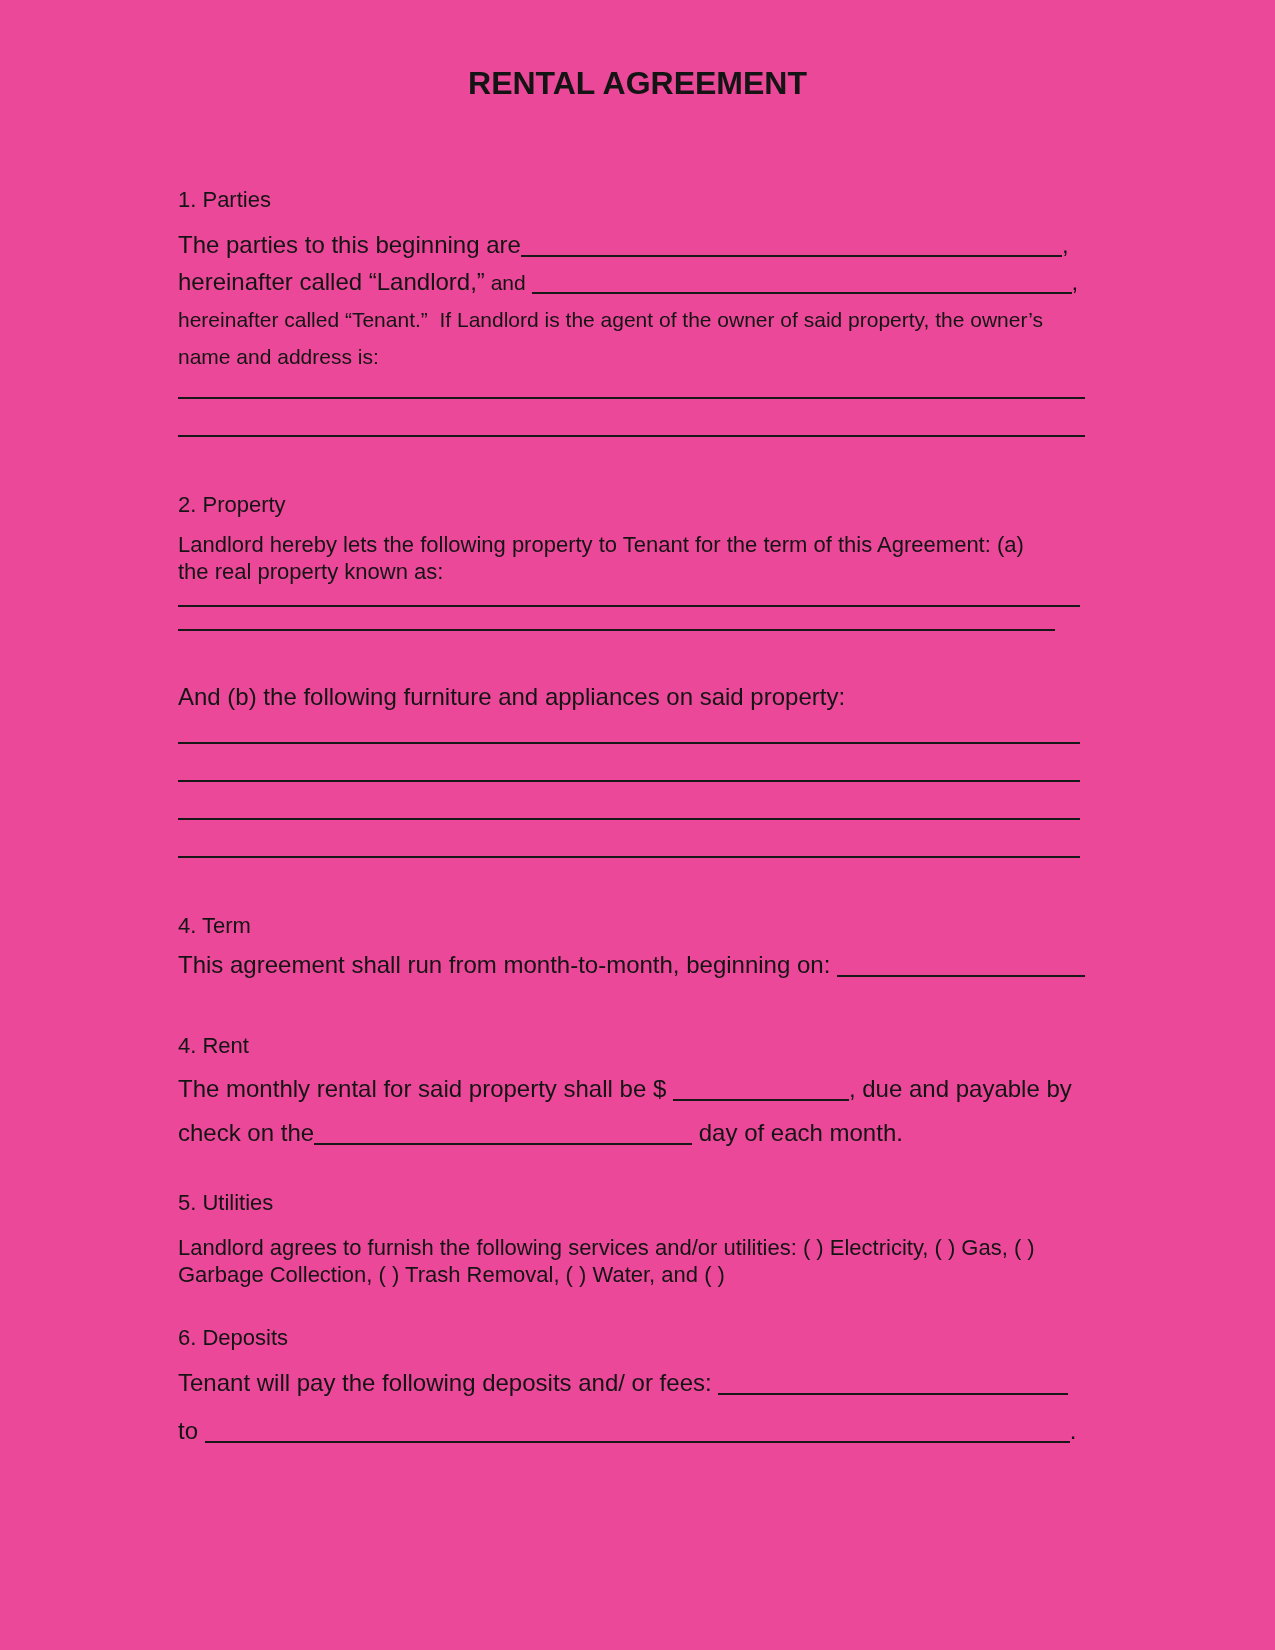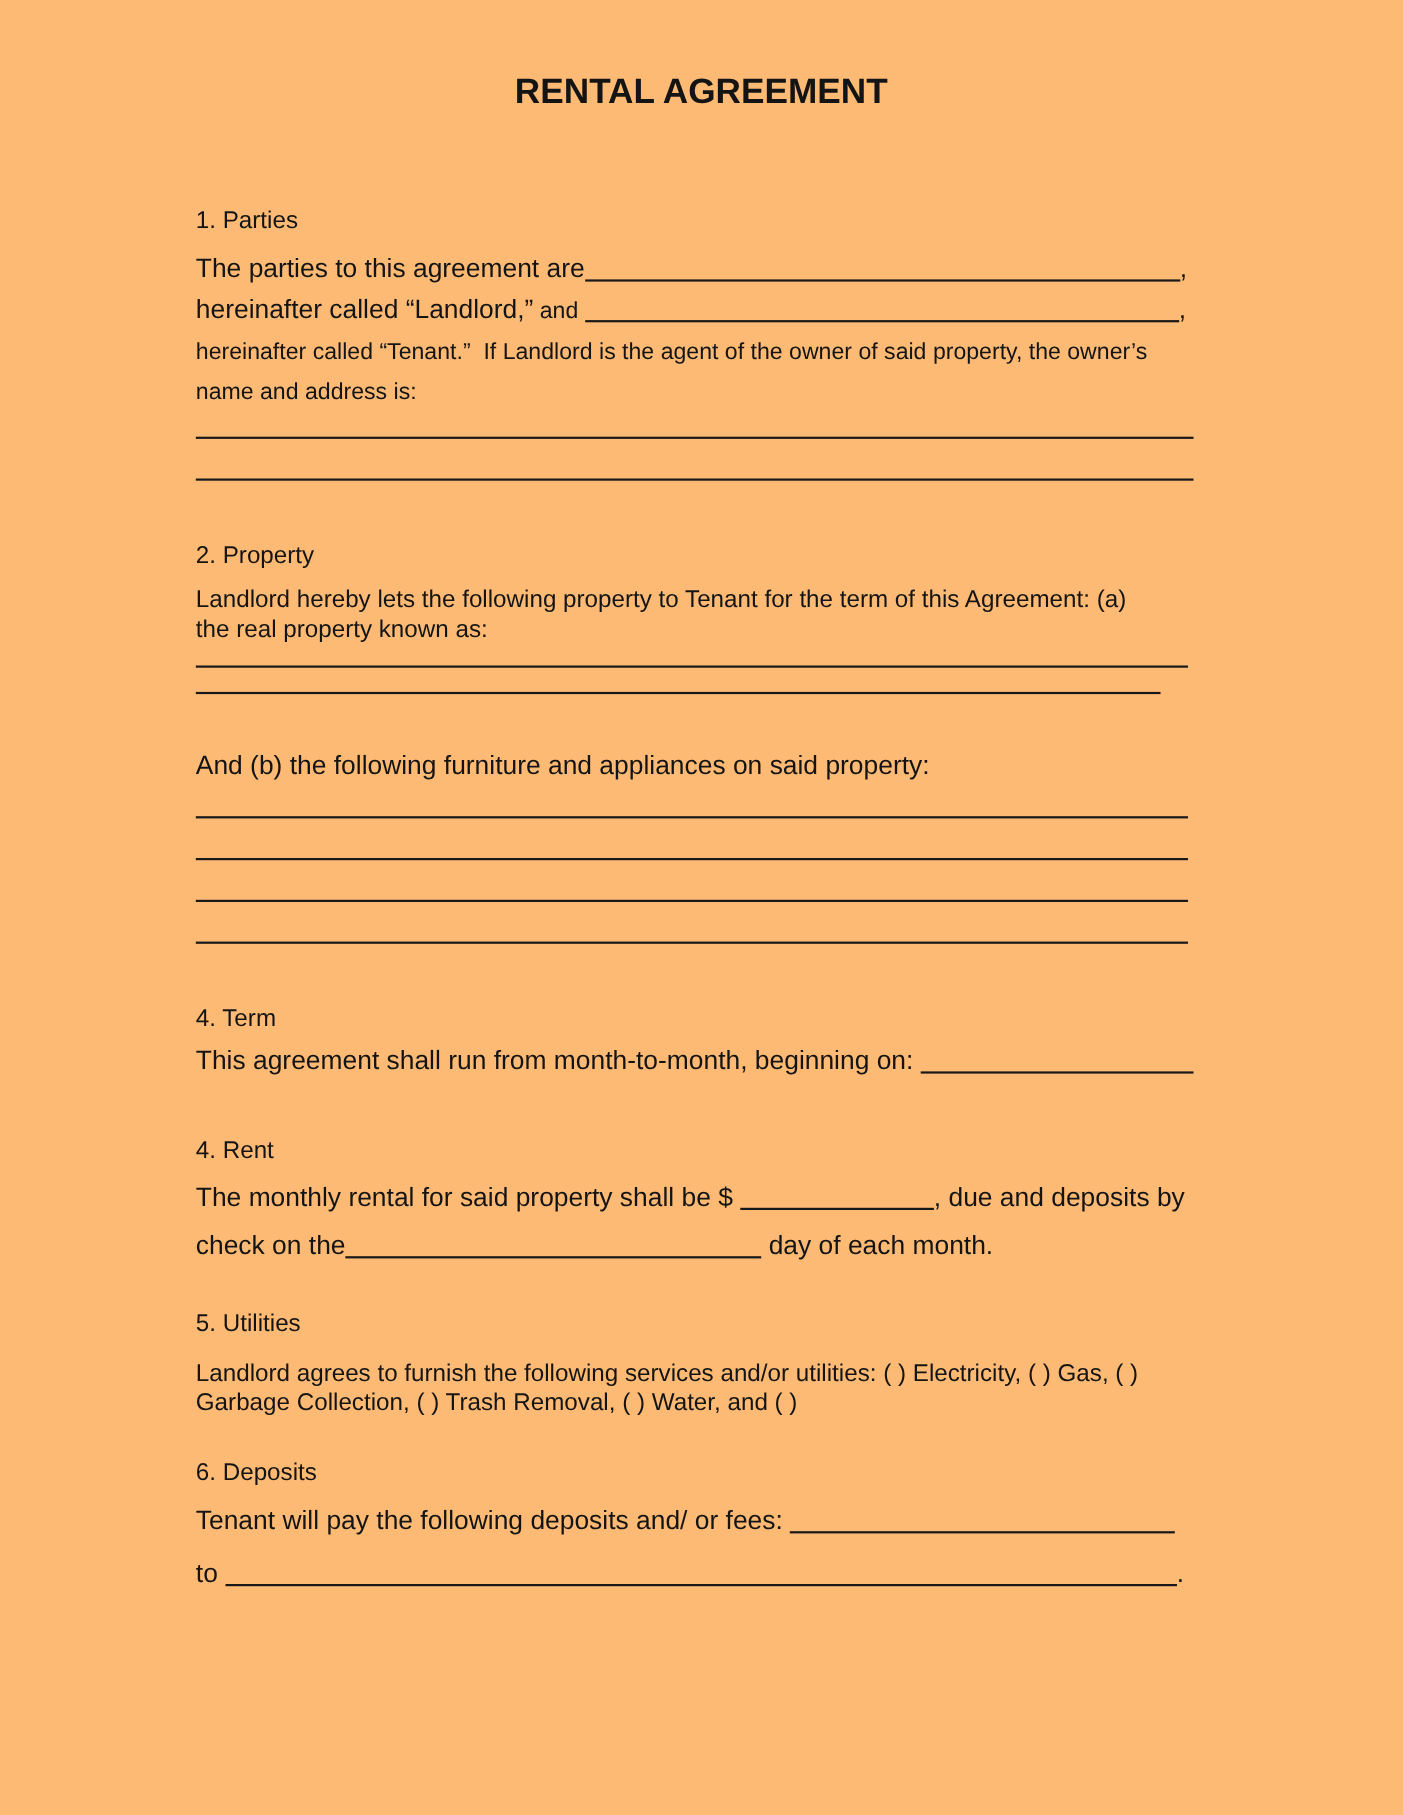--- a/index.html
+++ b/index.html
@@ -1,17 +1,17 @@
 <!DOCTYPE html>
 <html><head>
 <meta charset="utf-8">
 <style>
   html,body { margin:0; padding:0; background:#ffffff; }
   .page {
-    position:relative; width:1275px; height:1650px; background:#fdba74;
+    position:relative; width:1275px; height:1650px; background:#ec4899;
     font-family:"Liberation Sans", sans-serif; color:#141414; overflow:hidden;
   }
   .title {
     position:absolute; top:65px; left:0; width:100%;
     text-align:center; font-size:32px; font-weight:bold; line-height:1.15;
   }
   .h {
     position:absolute; left:178px; font-size:22px; font-weight:normal;
     line-height:1.15; white-space:nowrap;
   }
@@ -27,21 +27,21 @@
 </style>
 </head>
 <body>
 
 <div class="page">
 
   <div class="title">RENTAL AGREEMENT</div>
 
   <div class="h" style="top:187px">1. Parties</div>
 
-  <div class="ln lg" style="top:231px"><span>The parties to this agreement are</span><span class="blank" style="width:541px"></span><span>,</span></div>
+  <div class="ln lg" style="top:231px"><span>The parties to this beginning are</span><span class="blank" style="width:541px"></span><span>,</span></div>
 
   <div class="ln lg" style="top:268px"><span>hereinafter called “Landlord,”</span><span class="sm"> and </span><span class="blank" style="width:540px"></span><span>,</span></div>
 
   <div class="ln sm" style="top:308px">hereinafter called “Tenant.”&nbsp; If Landlord is the agent of the owner of said property, the owner’s</div>
   <div class="ln sm" style="top:345px">name and address is:</div>
 
   <div class="rule" style="top:397px;width:907px"></div>
   <div class="rule" style="top:435px;width:907px"></div>
 
   <div class="h" style="top:492px">2. Property</div>
@@ -58,21 +58,21 @@
   <div class="rule" style="top:780px;width:902px"></div>
   <div class="rule" style="top:818px;width:902px"></div>
   <div class="rule" style="top:856px;width:902px"></div>
 
   <div class="h" style="top:913px">4. Term</div>
 
   <div class="ln lg" style="top:951px"><span>This agreement shall run from month-to-month, beginning on: </span><span class="blank" style="width:248px"></span></div>
 
   <div class="h" style="top:1033px">4. Rent</div>
 
-  <div class="ln lg" style="top:1075px"><span>The monthly rental for said property shall be $ </span><span class="blank" style="width:176px"></span><span>, due and deposits by</span></div>
+  <div class="ln lg" style="top:1075px"><span>The monthly rental for said property shall be $ </span><span class="blank" style="width:176px"></span><span>, due and payable by</span></div>
 
   <div class="ln lg" style="top:1119px"><span>check on the</span><span class="blank" style="width:378px"></span><span> day of each month.</span></div>
 
   <div class="h" style="top:1190px">5. Utilities</div>
 
   <div class="ln md" style="top:1262px">Garbage Collection, ( ) Trash Removal, ( ) Water, and ( )</div>
   <div class="ln md" style="top:1235px">Landlord agrees to furnish the following services and/or utilities: ( ) Electricity, ( ) Gas, ( )</div>
 
   <div class="h" style="top:1325px">6. Deposits</div>
 

